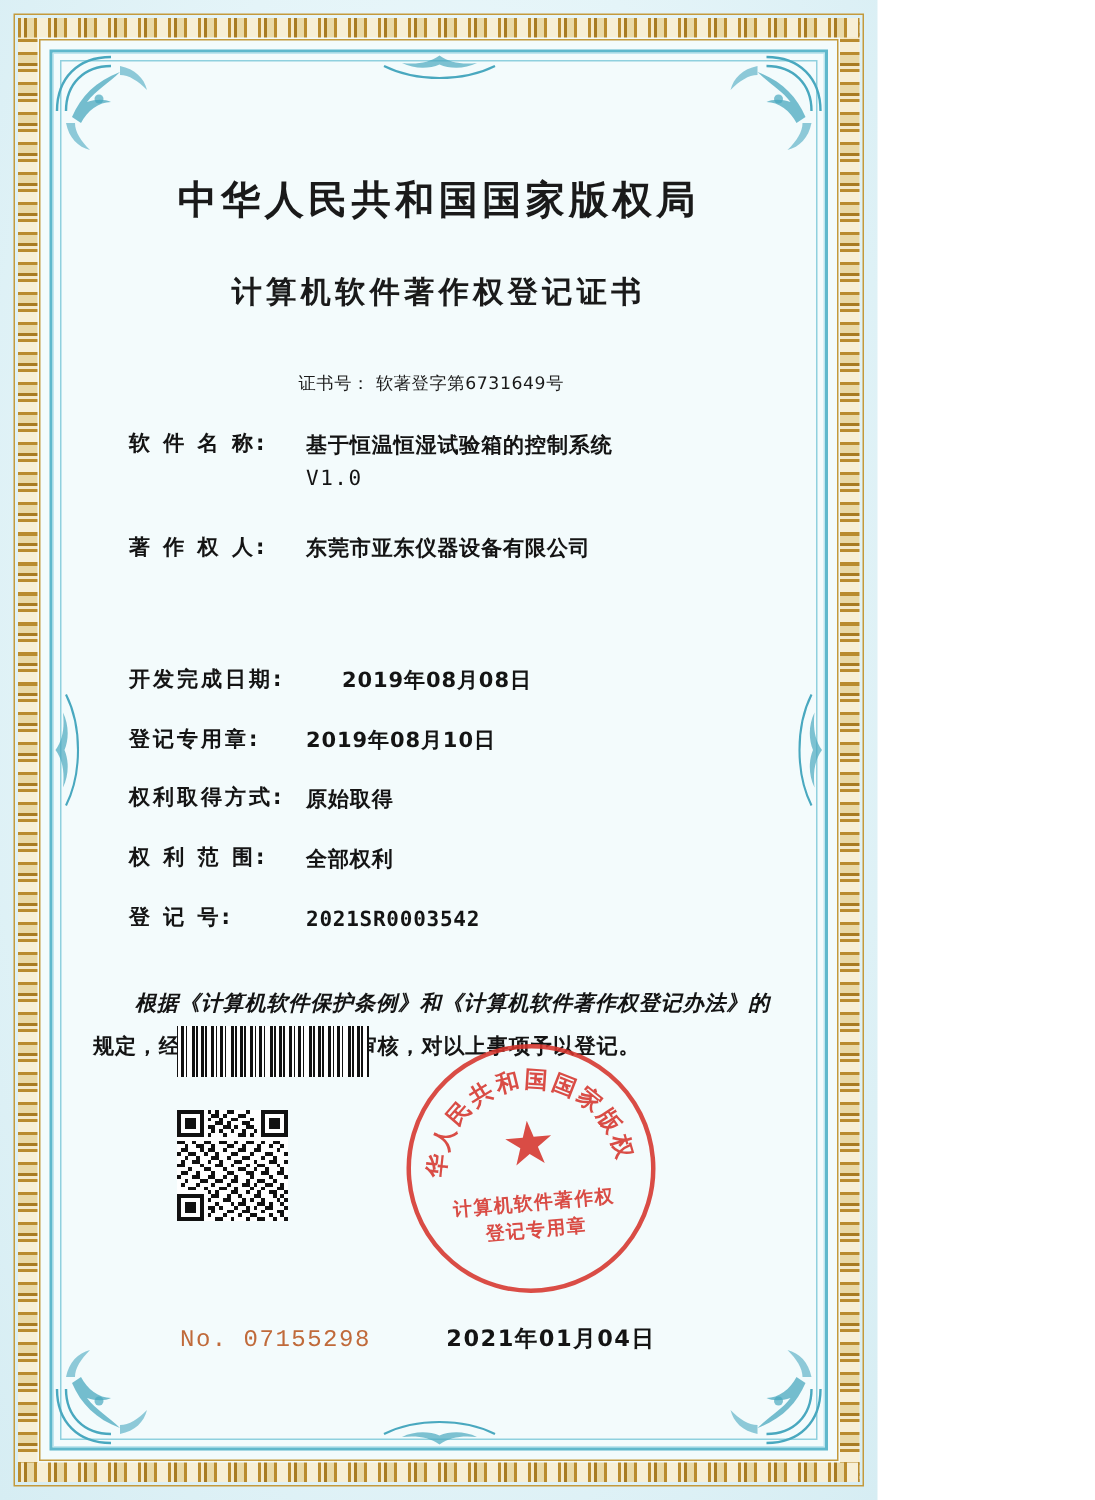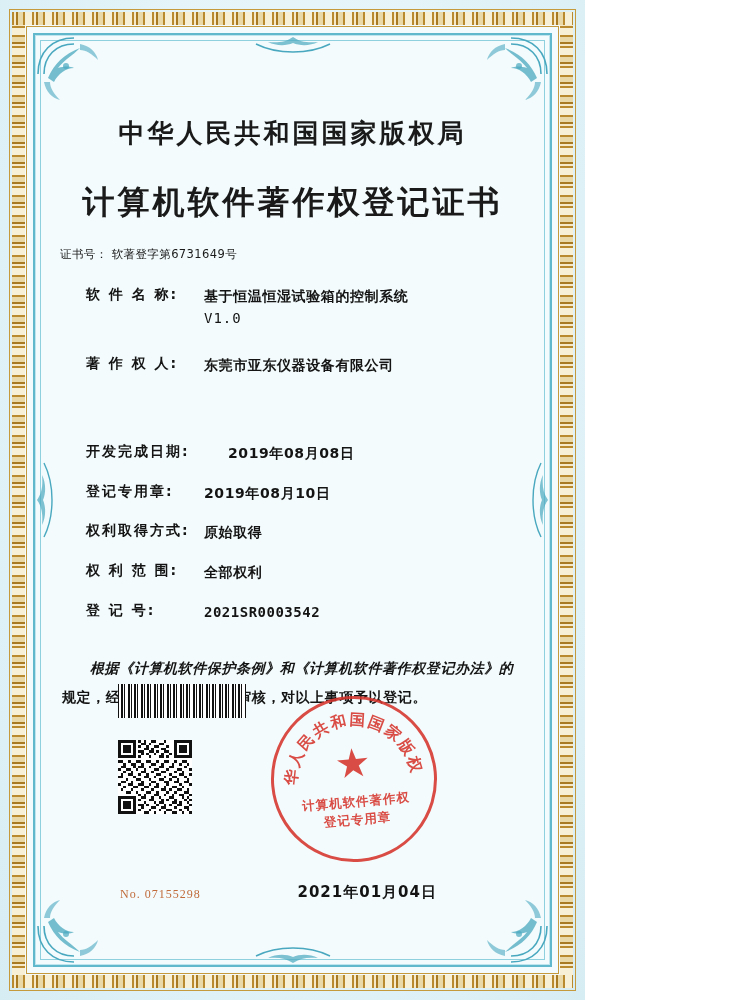--- a/index.html
+++ b/index.html
@@ -138,32 +138,32 @@
     font-size: 26px;
     font-weight: bold;
     letter-spacing: 3px;
     color: #1a1a1a;
     margin-top: 56px;
   }
 
   .title-sub {
     text-align: center;
     font-family: "DejaVu Serif", "Liberation Serif", serif;
-    font-size: 32px;
+    font-size: 20px;
     font-weight: bold;
     letter-spacing: 3px;
     color: #1a1a1a;
     margin-top: 30px;
   }
 
   .cert-no {
-    text-align: left;
+    text-align: center;
     font-size: 11.5px;
     color: #1a1a1a;
-    margin-top: 22px;
+    margin-top: 40px;
     padding-right: 10px;
     letter-spacing: 0.4px;
   }
 
   .fields {
     margin-top: 24px;
     padding-left: 26px;
   }
 
   .field-row {
@@ -280,23 +280,23 @@
     line-height: 1.45;
     letter-spacing: 1px;
     color: #d6342c;
     font-family: "DejaVu Sans", "Liberation Sans", sans-serif;
   }
 
   .serial {
     position: absolute;
     left: 60px;
     bottom: 12px;
-    font-size: 12px;
+    font-size: 16px;
     color: #c06a3a;
-    font-family: Liberation Serif, serif;
+    font-family: Liberation Mono, monospace;
     letter-spacing: 1px;
   }
 
   .issue-date {
     position: absolute;
     right: 88px;
     bottom: 12px;
     font-size: 15px;
     color: #141414;
     font-weight: bold;

